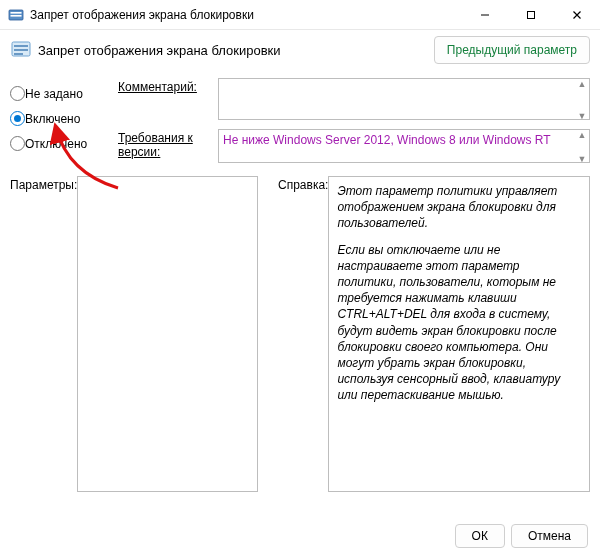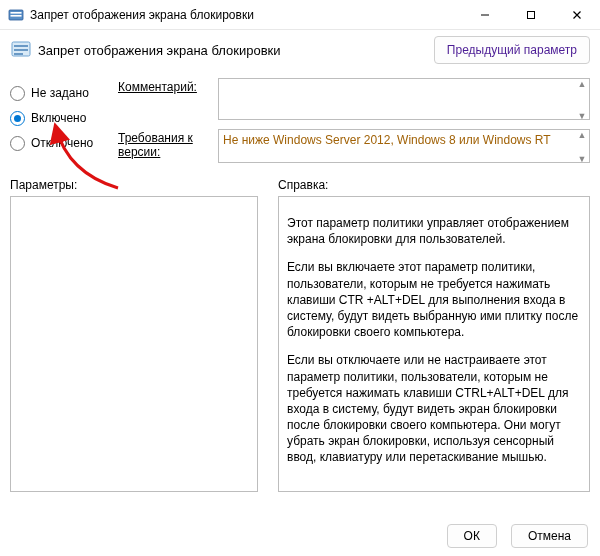--- a/index.html
+++ b/index.html
@@ -43,41 +43,40 @@
   .header-row .setting-icon {
     width: 22px; height: 22px; flex: 0 0 auto;
   }
   .header-title { font-size: 13px; flex: 1 1 auto; }
   .nav-btn {
     background: #fdfdfd;
     border: 1px solid #cfcfcf;
     border-radius: 4px;
     padding: 6px 12px;
     font-size: 12px;
-    color: #4c1d95;
+    color: #15803d;
     margin-left: 6px;
     cursor: pointer;
   }
   .body-area {
     padding: 6px 10px 0 10px;
   }
   .radio-row-container {
     display: flex;
     align-items: flex-start;
   }
   .radios {
     width: 108px;
     flex: 0 0 auto;
     padding-top: 4px;
   }
   .radio {
-    display: flex; 
+    display: flex; align-items: center;
     margin: 4px 0 10px 0;
     cursor: pointer;
-    gap: 6px;
     font-size: 12px;
   }
   .radio-circle {
     width: 15px; height: 15px;
     border: 1px solid #777;
     border-radius: 50%;
     display: inline-flex;
     align-items: center; justify-content: center;
     background: #fff;
   }
@@ -113,63 +112,63 @@
   .textarea {
     width: 100%;
     border: 1px solid #bdbdbd;
     background: #fff;
     font-family: inherit;
     font-size: 12px;
     resize: none;
     padding: 3px 16px 3px 4px;
   }
   .comment-area { height: 42px; }
-  .supported-area { height: 34px; color: #a16207; }
+  .supported-area { height: 34px; color: #a21caf; }
   .scroll-arrows {
     position: absolute;
     right: 2px; top: 2px; bottom: 2px;
     width: 12px;
     display: flex; flex-direction: column; justify-content: space-between;
     pointer-events: none;
     color: #888;
   }
   .scroll-arrows span { font-size: 9px; line-height: 9px; text-align: center; }
   
   .lower {
     display: flex;
     padding: 4px 10px 0 10px;
     gap: 20px;
     height: 320px;
   }
   .col {
-    display: flex; flex-direction: column;
+    display: flex; flex-direction: row;
   }
   .col.left { width: 248px; flex: 0 0 auto; }
   .col.right { flex: 1 1 auto; justify-content: space-between; }
   .col-label { font-size: 12px; margin: 2px 0 4px 0; }
   .panel {
     flex: 1 1 auto;
     border: 1px solid #bdbdbd;
     background: #fff;
     padding: 6px 8px;
     overflow-y: auto;
     font-size: 12px;
     line-height: 1.35;
   }
-  .help-panel p { margin: 12px 0 10px 0; }
+  .help-panel p { margin: 0 0 10px 0; font-style: italic; }
   
   .footer {
     position: absolute;
     left: 0; right: 0; bottom: 0;
     height: 40px;
     display: flex;
     align-items: center;
     justify-content: flex-end;
     padding: 0 12px;
-    gap: 14px;
+    gap: 6px;
     background: #fff;
   }
   .footer .btn {
     background: #fdfdfd;
     border: 1px solid #cfcfcf;
     border-radius: 4px;
     padding: 4px 16px;
     font-size: 12px;
     cursor: pointer;
   }
@@ -272,21 +271,20 @@
 
 <div class="lower">
   <div class="col left">
     <span class="col-label">Параметры:</span>
     <div class="panel"></div>
   </div>
   <div class="col right">
     <span class="col-label">Справка:</span>
     <div class="panel help-panel">
       <p>Этот параметр политики управляет отображением экрана блокировки для пользователей.</p>
-      <p>Если вы включаете этот параметр политики, пользователи, которым не требуется нажимать клавиши CTR +ALT+DEL для выполнения входа в систему, будут видеть выбранную ими плитку после блокировки своего компьютера.</p>
       <p>Если вы отключаете или не настраиваете этот параметр политики, пользователи, которым не требуется нажимать клавиши CTRL+ALT+DEL для входа в систему, будут видеть экран блокировки после блокировки своего компьютера. Они могут убрать экран блокировки, используя сенсорный ввод, клавиатуру или перетаскивание мышью.</p>
     </div>
   </div>
 </div>
 
 <div class="footer">
   <button class="btn">ОК</button>
   <button class="btn">Отмена</button>
 </div>
 

